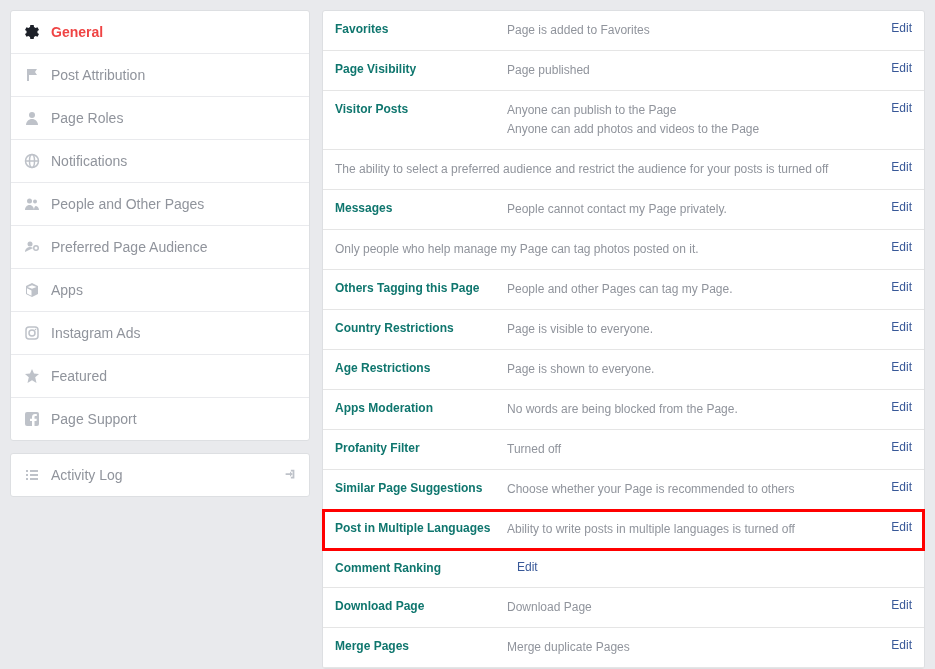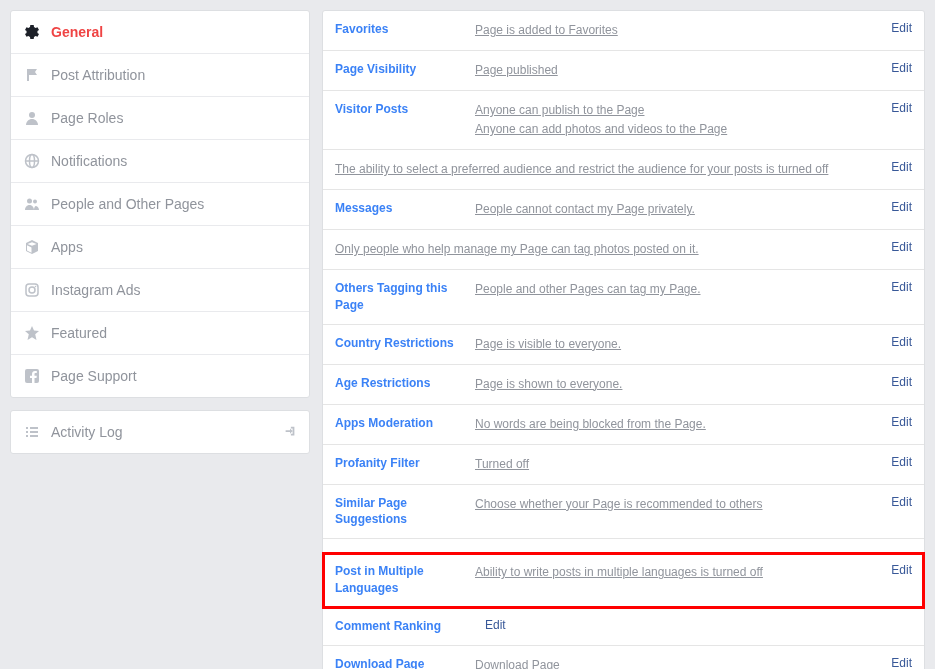--- a/index.html
+++ b/index.html
@@ -62,37 +62,35 @@
 .setting-row {
   display: flex;
   align-items: flex-start;
   padding: 10px 12px;
   border-bottom: 1px solid #e5e5e5;
   min-height: 36px;
 }
 .setting-row.highlight {
   outline: 3px solid #ff0000;
   outline-offset: -2px;
-  margin-top: 14px;
 }
 .setting-label {
-  width: 140px;
+  width: 172px;
   flex-shrink: 0;
   font-weight: bold;
-  color: #3b82f6;
+  color: #0f766e;
   font-size: 12px;
   padding-right: 8px;
   line-height: 1.4;
 }
 .setting-value {
   flex: 1;
   color: #90949c;
   font-size: 12px;
   line-height: 1.5;
-  text-decoration: underline;
 }
 .setting-value div { margin-bottom: 1px; }
 .setting-edit {
   color: #385898;
   font-size: 12px;
   cursor: pointer;
   margin-left: 10px;
   flex-shrink: 0;
 }
 </style>
@@ -139,20 +137,29 @@
         </div>
         <div class="sidebar-item">
           <span class="sb-icon">
             <svg viewBox="0 0 16 16" fill="currentColor">
               <circle cx="5.5" cy="5" r="2.5"></circle>
               <circle cx="11" cy="5.5" r="2"></circle>
               <path d="M1 14c0-2.8 2-5 4.5-5S10 11.2 10 14H1zm9 0c0-1.8.4-3.1 1.5-4 2 0 3.5 1.8 3.5 4h-5z"></path>
             </svg>
           </span>
           <span>People and Other Pages</span>
+        </div>
+        <div class="sidebar-item">
+          <span class="sb-icon">
+            <svg viewBox="0 0 16 16" fill="currentColor">
+              <circle cx="6" cy="5" r="2.5"></circle>
+              <path d="M1 13c0-2.8 2.2-5 5-5 1.2 0 2.3.4 3.1 1.1M12 6a3 3 0 100 6 3 3 0 000-6zm0 1.5a1.5 1.5 0 110 3 1.5 1.5 0 010-3z"></path>
+            </svg>
+          </span>
+          <span>Preferred Page Audience</span>
         </div>
         <div class="sidebar-item">
           <span class="sb-icon">
             <svg viewBox="0 0 16 16" fill="currentColor">
               <path d="M8 1l6 3v8l-6 3-6-3V4l6-3zm0 2.2L3.5 5 8 6.8 12.5 5 8 3.2zM3 6.2v5.3l4.5 2.2V8.4L3 6.2z"></path>
             </svg>
           </span>
           <span>Apps</span>
         </div>
         <div class="sidebar-item">

